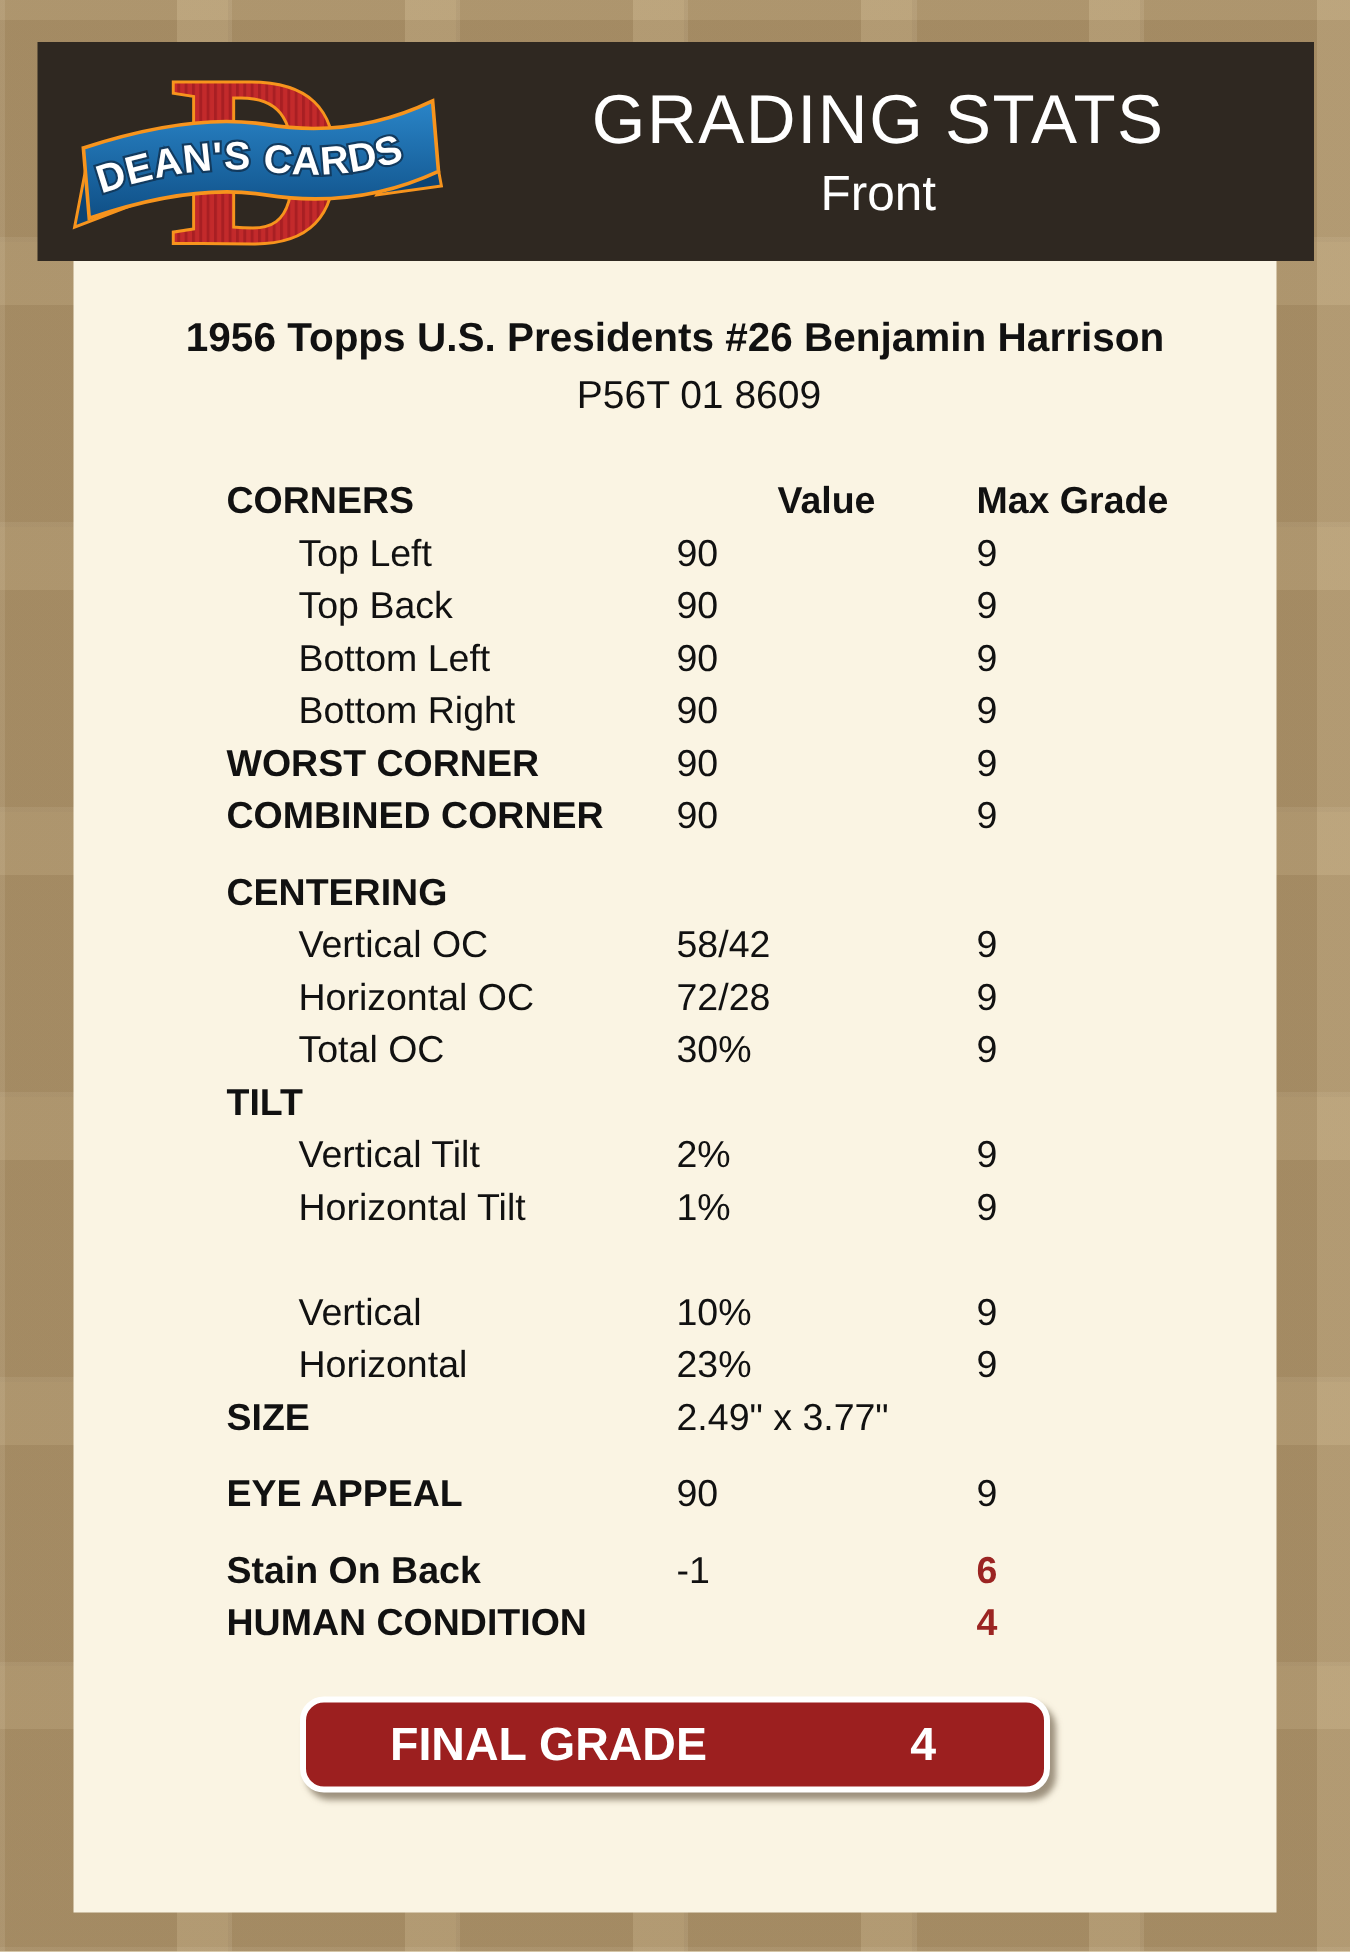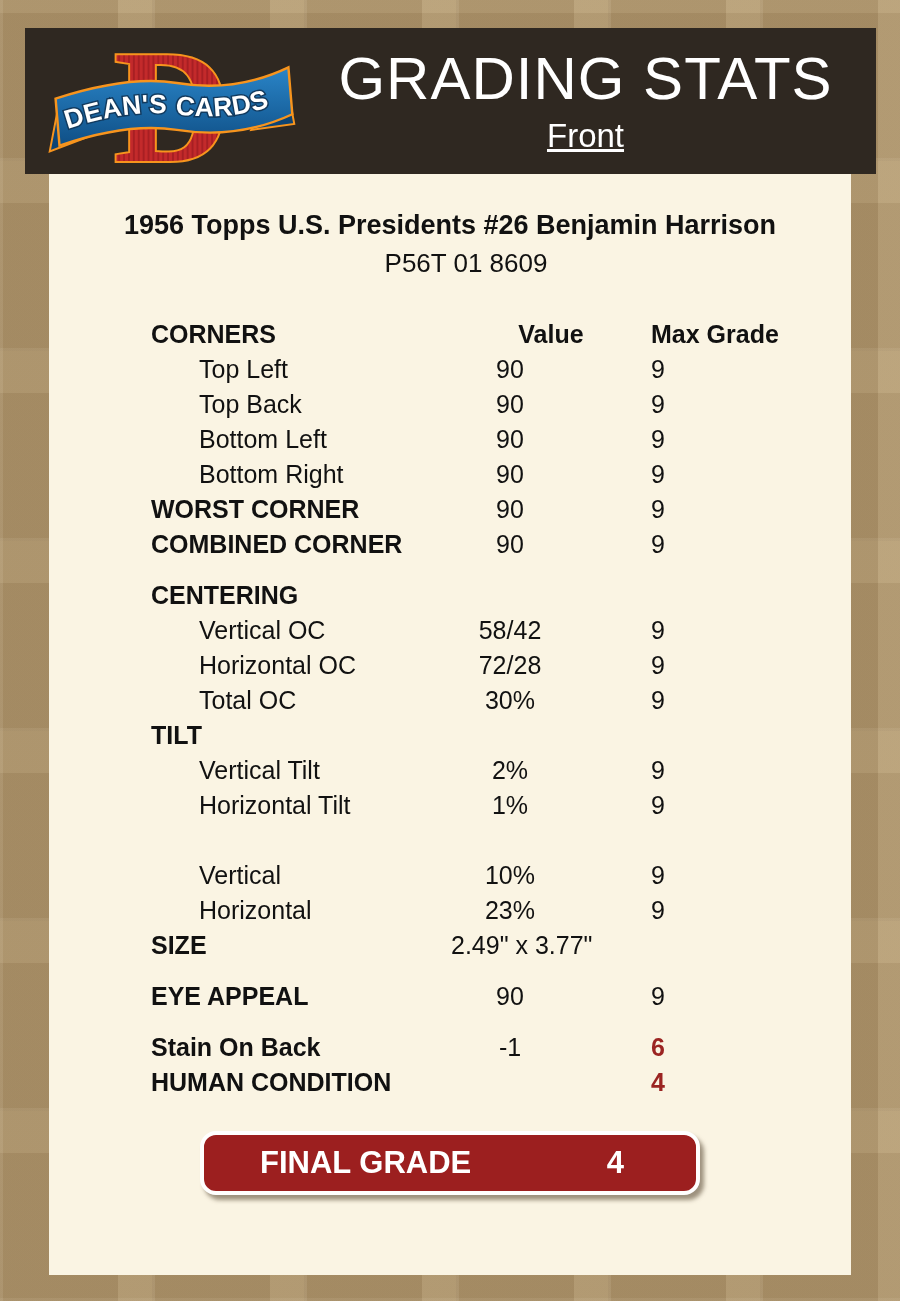--- a/index.html
+++ b/index.html
@@ -38,22 +38,22 @@
     left: 22px; top: 8px;
     width: 250px; height: 135px;
   }
   .header-titles {
     position: absolute;
     left: 280px; right: 10px; top: 0; height: 100%;
     display: flex; flex-direction: column;
     align-items: center; justify-content: center;
     color: #ffffff; text-align: center;
   }
-  .grading-title { font-size: 60px; line-height: 1.1; letter-spacing: 1px; }
-  .front-subtitle { font-size: 33px; line-height: 1.2; margin-top: 4px; text-decoration: underline; }
+  .grading-title { font-size: 46px; line-height: 1.1; letter-spacing: 1px; }
+  .front-subtitle { font-size: 33px; line-height: 1.2; margin-top: 4px; }
 
   .content-panel {
     position: absolute;
     left: 49px; top: 174px;
     width: 802px; height: 1101px;
     background: var(--panel-bg);
     color: var(--text-black);
   }
   .card-title {
     margin-top: 36px;
@@ -70,21 +70,21 @@
   .trow {
     display: grid;
     grid-template-columns: 300px 200px 150px;
     height: 35px; line-height: 35px;
     white-space: nowrap;
   }
   .trow-gap { height: 16px; }
   .c-label { text-align: left; }
   .indent .c-label { padding-left: 48px; }
   .bold-label .c-label, .header-row .c-label { font-weight: bold; }
-  .c-value { text-align: center; padding-right: 82px; }
+  .c-value { text-align: left; padding-right: 82px; }
   .c-max { }
   .header-row .c-value { text-align: center; padding-right: 0; font-weight: bold; }
   .header-row .c-max { font-weight: bold; }
   .c-max.red { color: var(--grade-red); font-weight: bold; }
 
   .final-grade-button {
     display: flex; align-items: center; justify-content: space-between;
     width: 500px; height: 64px;
     margin: 31px auto 0 auto;
     padding: 0 72px 0 56px;

